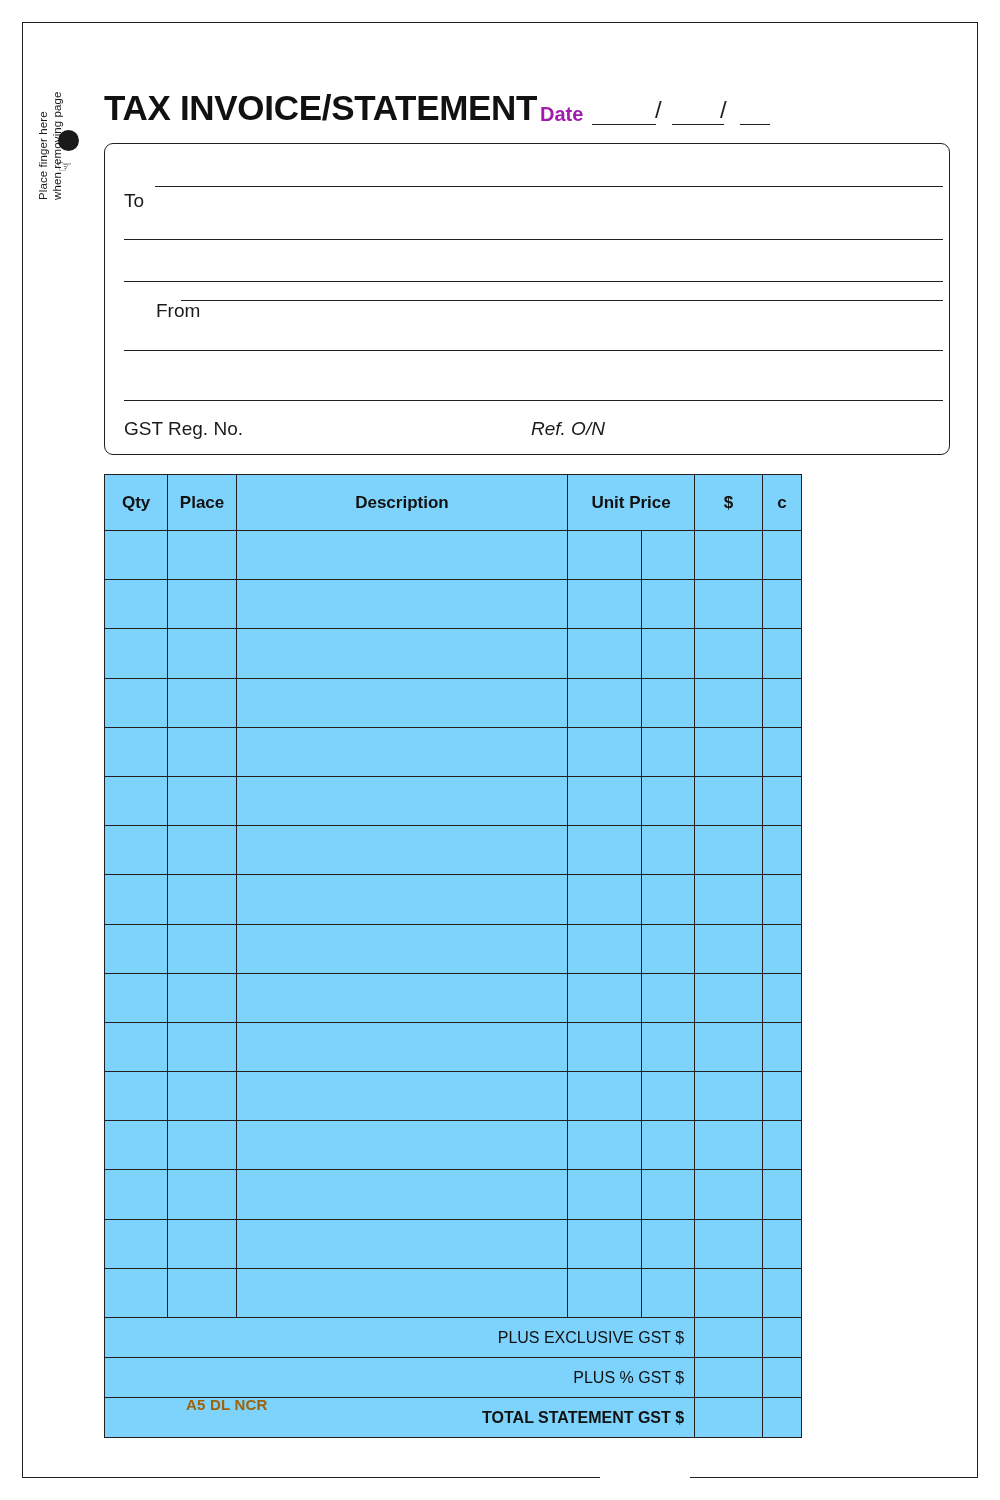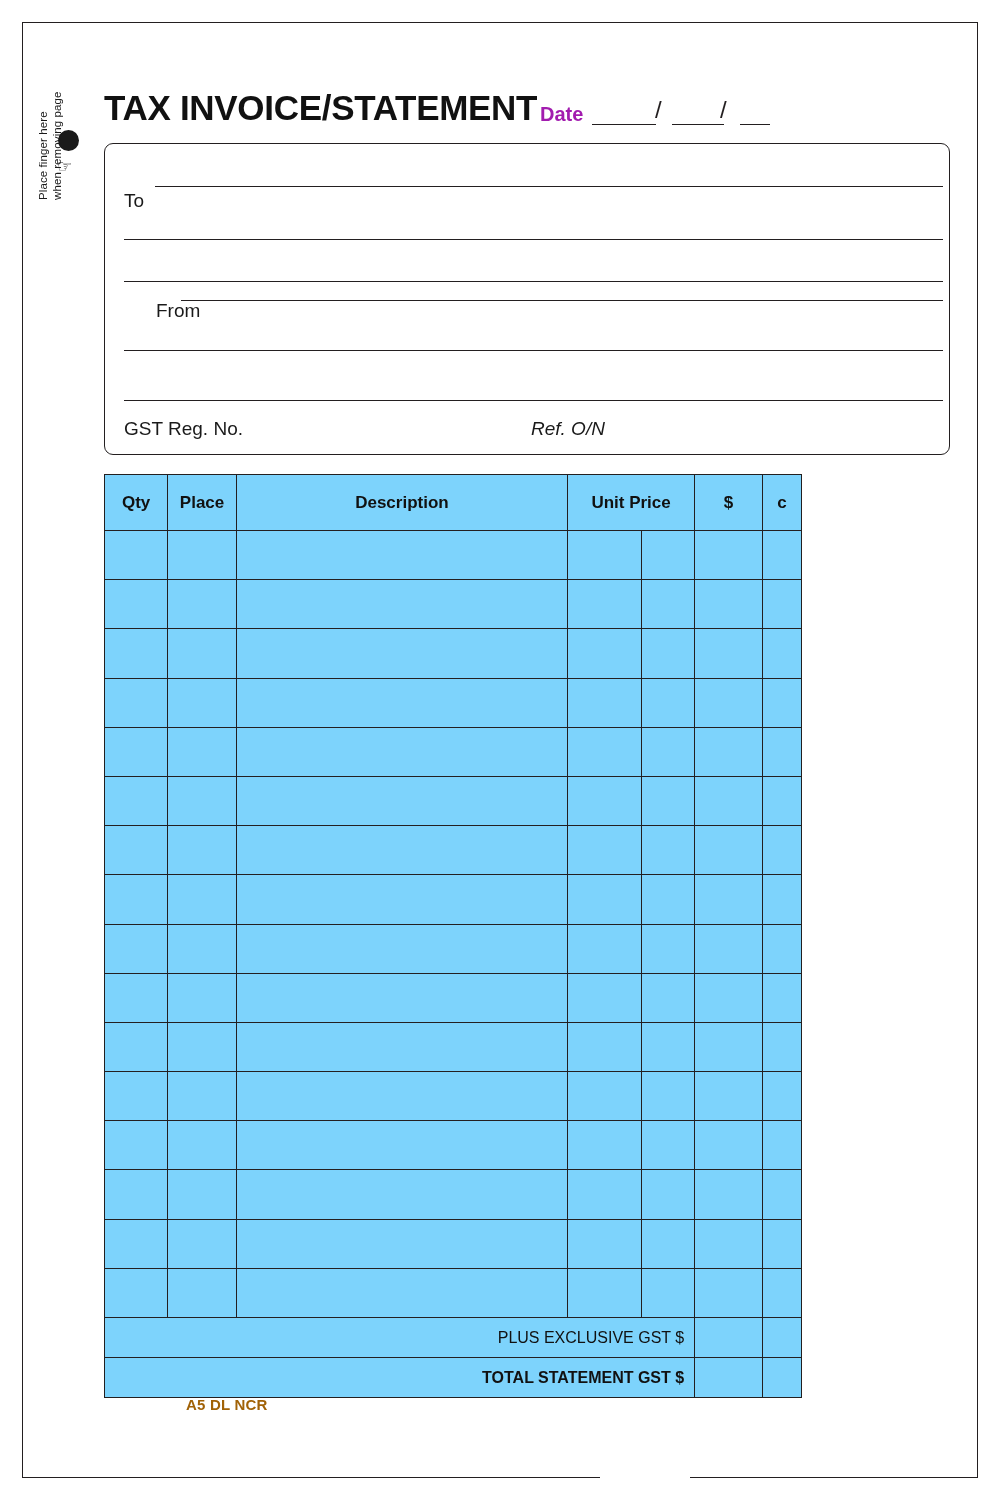--- a/index.html
+++ b/index.html
@@ -394,20 +394,25 @@
           <td class="col-c"></td>
         </tr>
       </tbody>
     <tfoot id="tfoot">
         <tr>
           <td colspan="5" class="totals-label" style="border-left: none; border-top: 1px solid rgb(35, 31, 32); border-bottom: none;">PLUS EXCLUSIVE GST $</td>
           <td class="col-dol" style="height: 40px;"></td>
           <td class="col-c" style="height: 40px;"></td>
         </tr>
         <tr>
+          <td colspan="5" class="totals-label" style="border-left: none; border-bottom: none;">PLUS  % GST $</td>
+          <td class="col-dol" style="height: 40px;"></td>
+          <td class="col-c" style="height: 40px;"></td>
+        </tr>
+        <tr>
           <td colspan="5" class="totals-label bold" style="border-left: none; border-bottom: none;">TOTAL STATEMENT GST $</td>
           <td class="col-dol" style="height: 40px;"></td>
           <td class="col-c" style="height: 40px;"></td>
         </tr>
       </tfoot>
   </table>
 
   <div class="footer-code">A5 DL NCR</div>
 </div>
 

